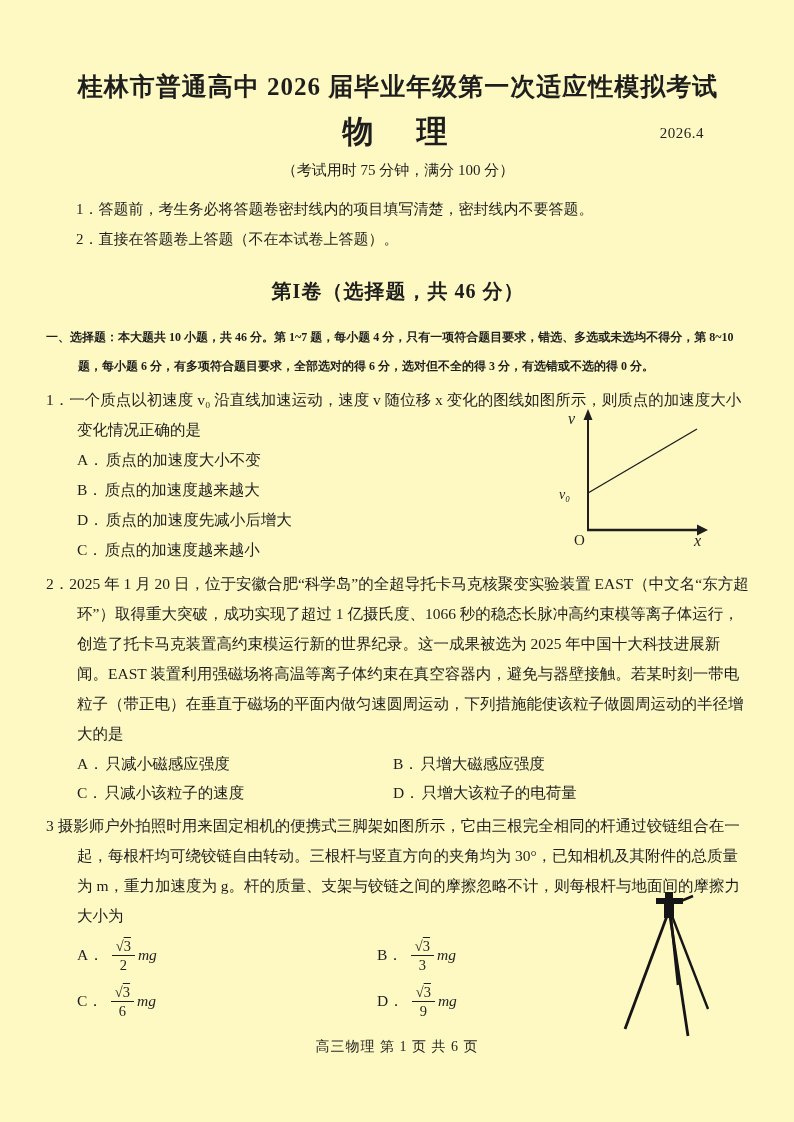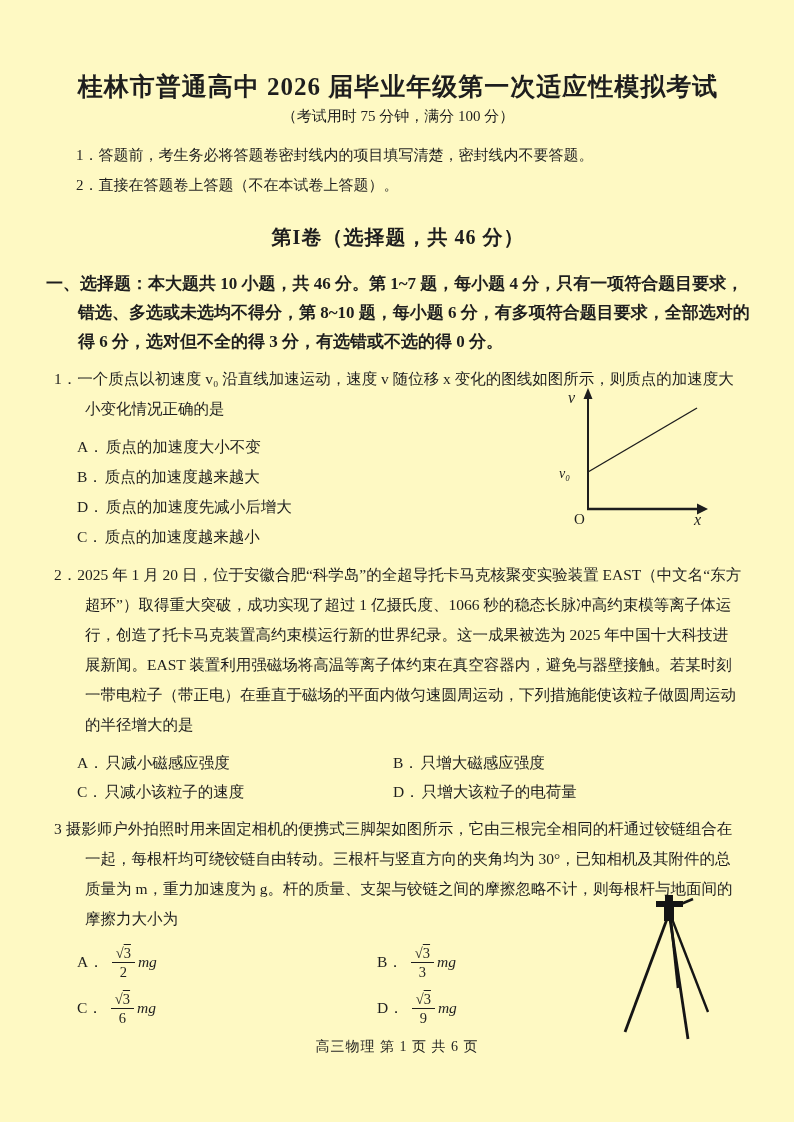--- a/index.html
+++ b/index.html
@@ -22,25 +22,25 @@
   .subject-row{position:relative;text-align:center;margin-top:4px;height:50px;}
   .subject-title{font-size:31px;font-weight:bold;letter-spacing:6px;line-height:50px;}
   .exam-date{position:absolute;right:46px;top:18px;font-size:15px;letter-spacing:0.5px;}
   .exam-info{text-align:center;font-size:15px;margin-top:4px;}
   .notes{margin-top:14px;font-size:15px;}
   .notes-heading{font-weight:bold;font-size:15.5px;line-height:26px;}
   .note-item{margin:0;padding-left:30px;line-height:30px;}
   .section-heading{margin:24px 0 0 0;text-align:center;font-size:20px;font-weight:bold;letter-spacing:1px;}
   .section-intro{
     margin:18px 0 0 0;
-    font-weight:bold;font-size:17px;line-height:29px;
+    font-weight:bold;font-size:12px;line-height:29px;
     padding-left:32px;text-indent:-32px;
   }
   .question{position:relative;font-size:15.5px;line-height:30px;margin-top:4px;}
-  .stem{margin:8px;padding-left:31px;text-indent:-31px;}
+  .stem{margin:0;padding-left:31px;text-indent:-31px;}
   .q-with-fig .stem{padding-right:0;}
   .options{margin:0;padding-left:31px;}
   .option-line{line-height:30px;}
   .option-label{margin-right:2px;}
   .options-grid{
     display:grid;grid-template-columns:300px auto;
     margin-left:31px;column-gap:16px;
   }
   .options-grid .option-line{line-height:29px;}
   .options-grid-frac{
@@ -62,20 +62,24 @@
   svg text{font-family:"Liberation Serif","DejaVu Serif",serif;}
 </style>
 </head>
 <body>
 
 <div class="page">
   <div class="content">
 
     <h1 class="exam-title">桂林市普通高中 2026 届毕业年级第一次适应性模拟考试</h1>
 
+    <div class="subject-row">
+      <span class="subject-title">物　理</span>
+      <span class="exam-date">2026.4</span>
+    </div>
 
     <div class="exam-info">（考试用时 75 分钟，满分 100 分）</div>
 
     <div class="notes">
       <p class="note-item">1．答题前，考生务必将答题卷密封线内的项目填写清楚，密封线内不要答题。</p>
       <p class="note-item">2．直接在答题卷上答题（不在本试卷上答题）。</p>
     </div>
 
     <h2 class="section-heading">第I卷（选择题，共 46 分）</h2>
 

